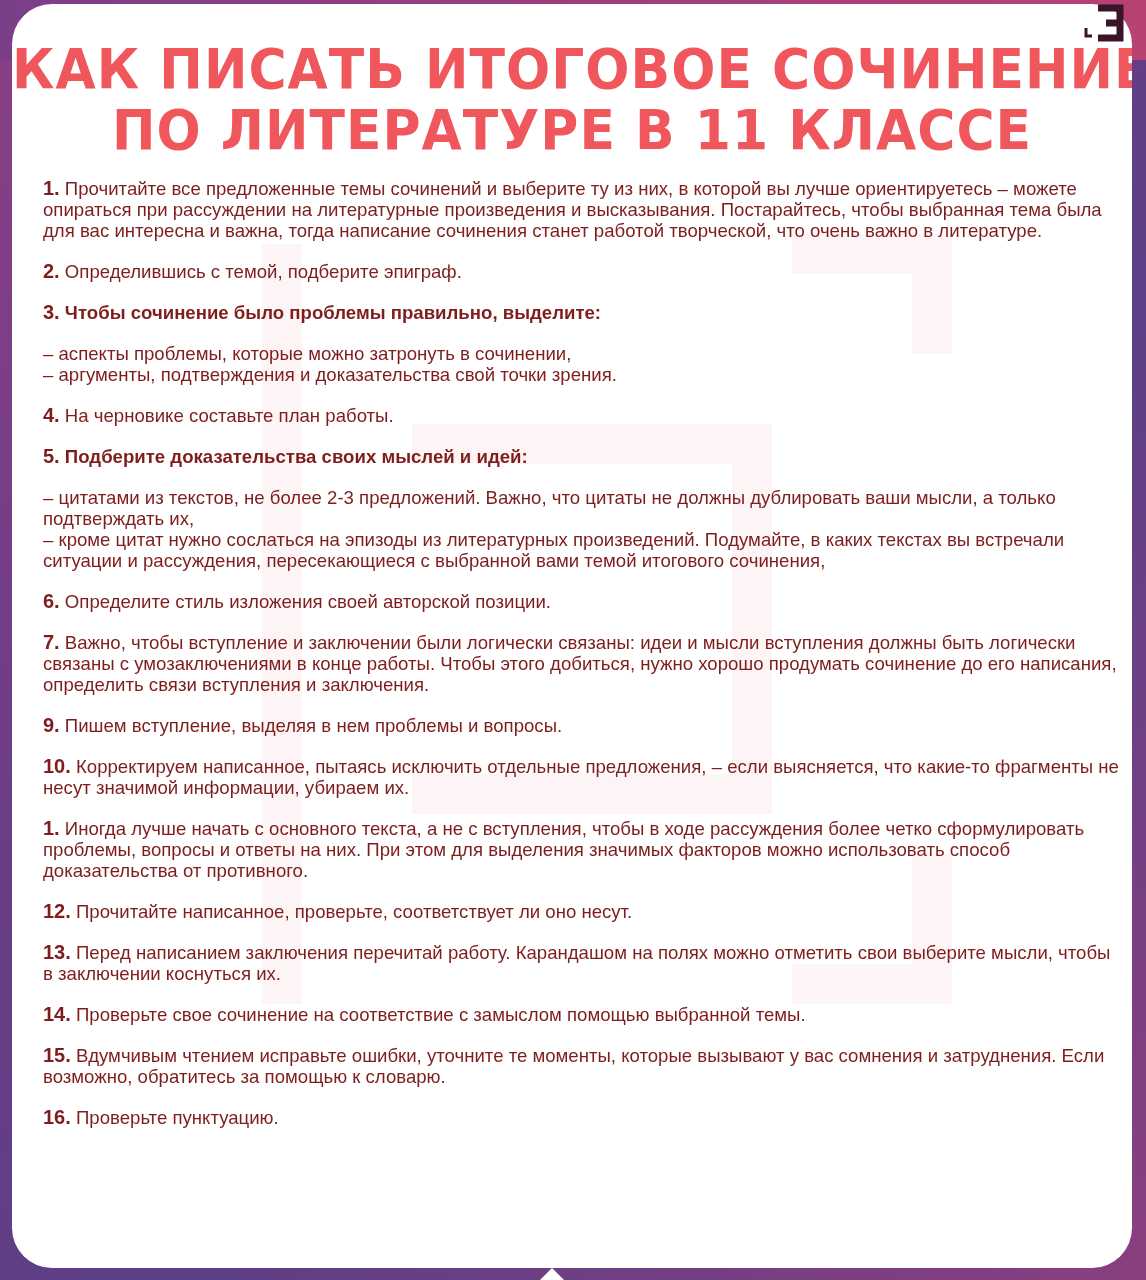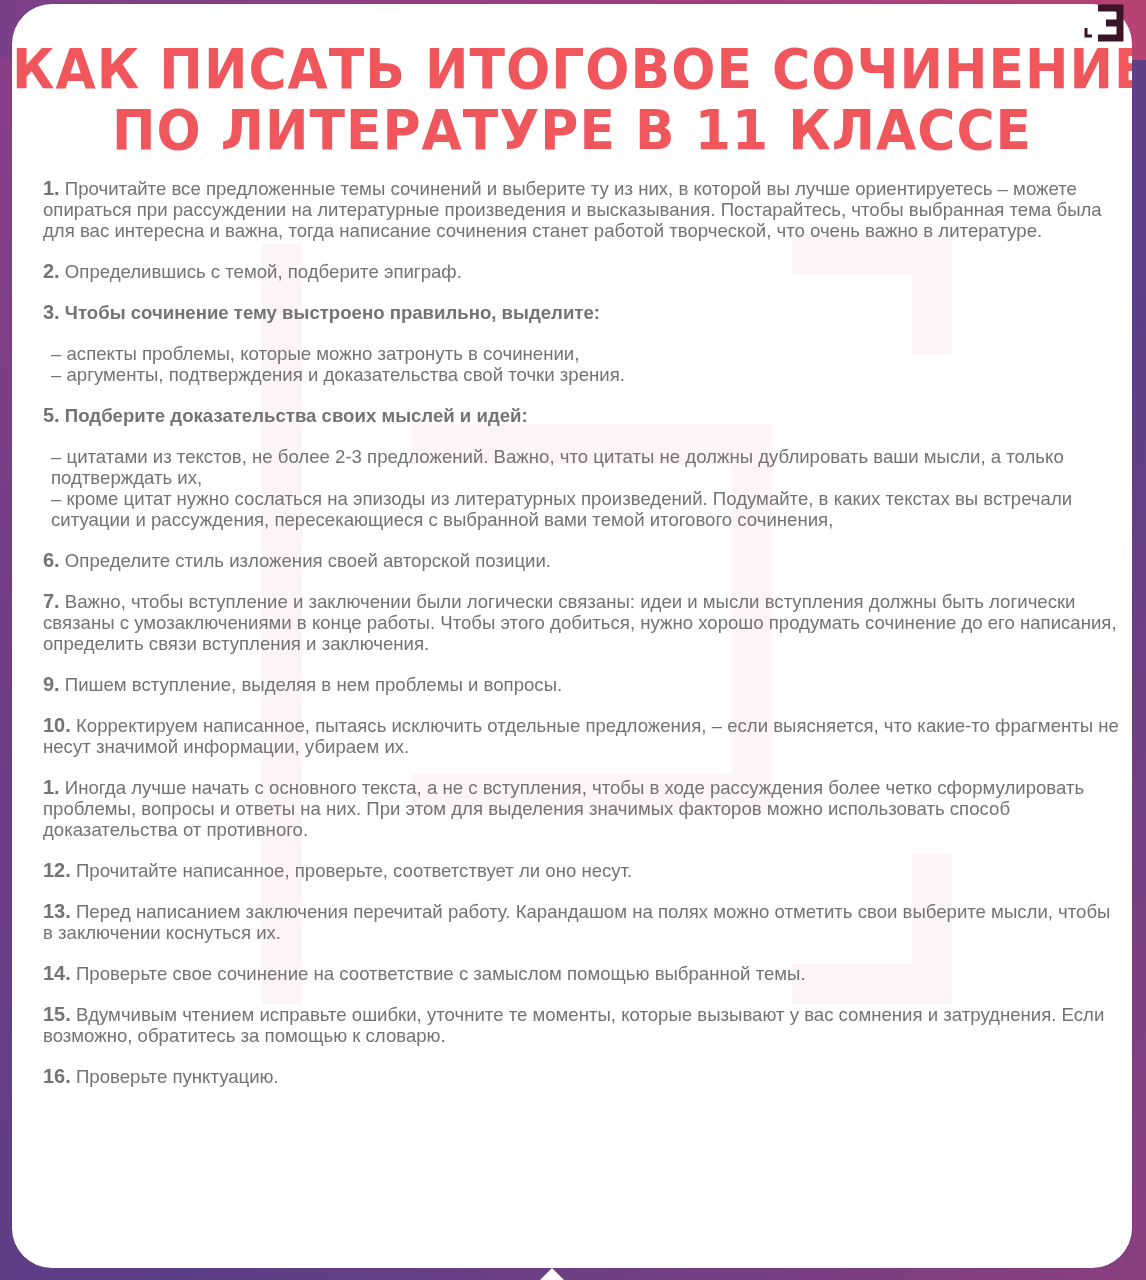--- a/index.html
+++ b/index.html
@@ -19,27 +19,27 @@
   .watermark { position:absolute; left:0; top:0; width:100%; height:100%; pointer-events:none; }
   .title {
     position:absolute; left:0; top:38px; width:1120px; text-align:center;
     color:#f0575c; font-family:"DejaVu Sans", sans-serif; font-weight:bold;
     font-size:52px; line-height:58px; letter-spacing:1px;
     transform: scaleY(1.05);
   }
   .title div { white-space:nowrap; }
   .content {
     position:absolute; left:31px; top:174px; width:1080px;
-    color:#737373; font-size:18.6px; line-height:21px;
+    color:#7f1d1d; font-size:18.6px; line-height:21px;
   }
   .item { margin:0 0 20px 0; }
   .num { font-weight:bold; font-size:20px; }
   .bold-text { font-weight:bold; }
   .sub { margin:0; }
-  .sublist { margin:0 0 20px 8px; }
+  .sublist { margin:0 0 20px 0; }
   .logo {
     position:absolute; right:0; top:0; width:70px; height:46px;
   }
   .notch {
     position:absolute; left:540px; top:1268px; width:0; height:0;
     border-left:12px solid transparent; border-right:12px solid transparent;
     border-bottom:12px solid #ffffff;
   }
 </style>
 </head>
@@ -62,25 +62,26 @@
   </svg>
 
   <div class="title">
     <div>КАК ПИСАТЬ ИТОГОВОЕ СОЧИНЕНИЕ</div>
     <div>ПО ЛИТЕРАТУРЕ В 11 КЛАССЕ</div>
   </div>
 
   <div class="content">
     <div class="item"><span class="num">1.</span> <span>Прочитайте все предложенные темы сочинений и выберите ту из них, в которой вы лучше ориентируетесь – можете опираться при рассуждении на литературные произведения и высказывания. Постарайтесь, чтобы выбранная тема была для вас интересна и важна, тогда написание сочинения станет работой творческой, что очень важно в литературе.</span></div>
     <div class="item"><span class="num">2.</span> <span>Определившись с темой, подберите эпиграф.</span></div>
-    <div class="item bold-text"><span class="num">3.</span> <span>Чтобы сочинение тему выстроено правильно, выделите:</span></div>
+    <div class="item bold-text"><span class="num">3.</span> <span>Чтобы сочинение было проблемы правильно, выделите:</span></div>
     <div class="sublist">
       <div class="sub">– аспекты проблемы, которые можно затронуть в сочинении,</div>
       <div class="sub">– аргументы, подтверждения и доказательства свой точки зрения.</div>
     </div>
+    <div class="item"><span class="num">4.</span> <span>На черновике составьте план работы.</span></div>
     <div class="item bold-text"><span class="num">5.</span> <span>Подберите доказательства своих мыслей и идей:</span></div>
     <div class="sublist">
       <div class="sub">– цитатами из текстов, не более 2-3 предложений. Важно, что цитаты не должны дублировать ваши мысли, а только подтверждать их,</div>
       <div class="sub">– кроме цитат нужно сослаться на эпизоды из литературных произведений. Подумайте, в каких текстах вы встречали ситуации и рассуждения, пересекающиеся с выбранной вами темой итогового сочинения,</div>
     </div>
     <div class="item"><span class="num">6.</span> <span>Определите стиль изложения своей авторской позиции.</span></div>
     <div class="item"><span class="num">7.</span> <span> Важно, чтобы вступление и заключении были логически связаны: идеи и мысли вступления должны быть логически связаны с умозаключениями в конце работы. Чтобы этого добиться, нужно хорошо продумать сочинение до его написания, определить связи вступления и заключения.</span></div>
     <div class="item"><span class="num">9.</span> <span>Пишем вступление, выделяя в нем проблемы и вопросы.</span></div>
     <div class="item"><span class="num">10.</span> <span>Корректируем написанное, пытаясь исключить отдельные предложения, – если выясняется, что какие-то фрагменты не несут значимой информации, убираем их.</span></div>
     <div class="item"><span class="num">1.</span> <span>Иногда лучше начать с основного текста, а не с вступления, чтобы в ходе рассуждения более четко сформулировать проблемы, вопросы и ответы на них. При этом для выделения значимых факторов можно использовать способ доказательства от противного.</span></div>

